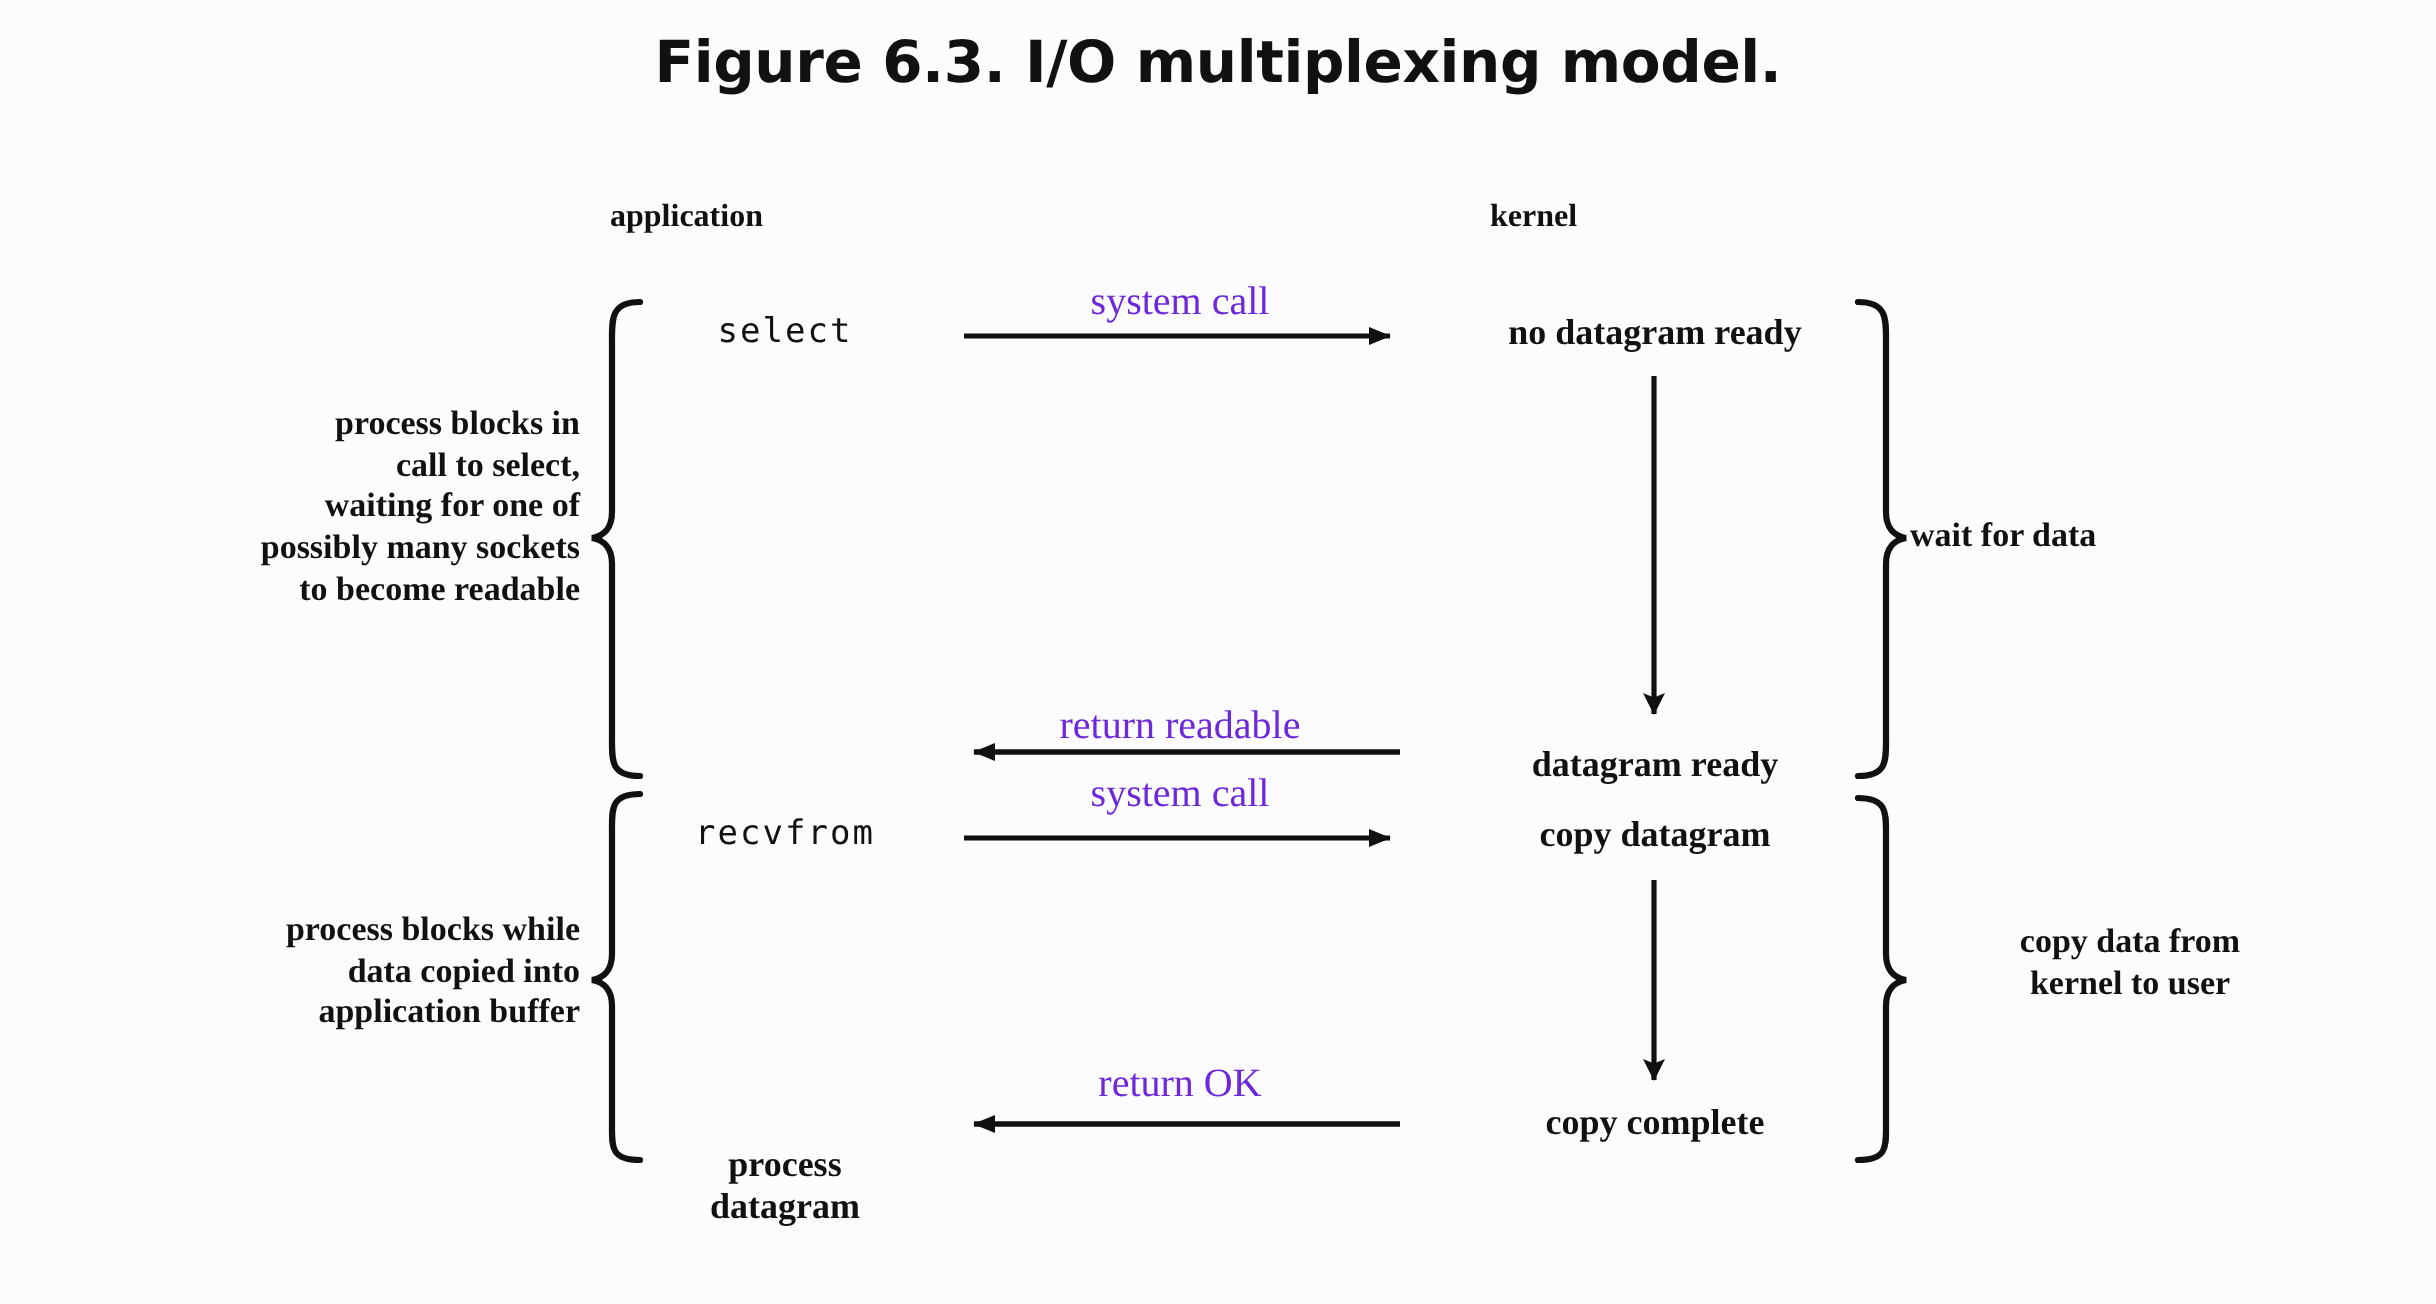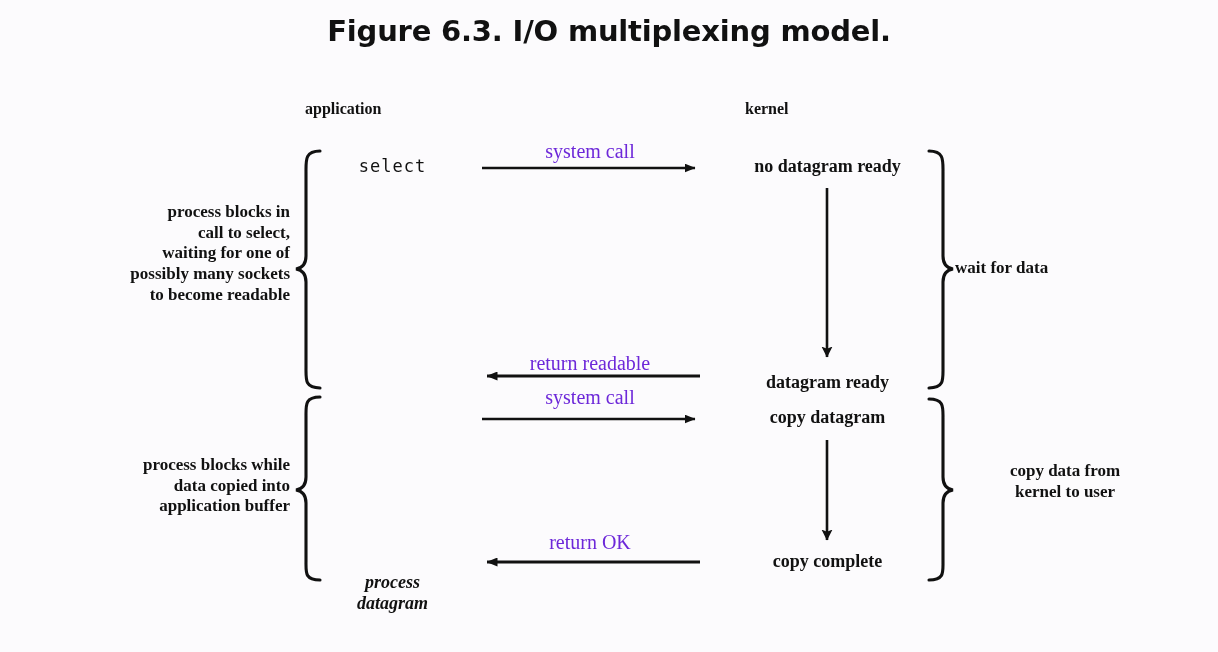--- a/index.html
+++ b/index.html
@@ -54,21 +54,21 @@
   }
   .mono {
     font-family: "DejaVu Sans Mono", "Liberation Mono", monospace;
     font-weight: normal;
     font-size: 17px;
     letter-spacing: 1px;
   }
 
   #node-select       { top: 156px; left: 310px; width: 165px; }
   #node-recvfrom     { top: 407px; left: 310px; width: 165px; }
-  #node-process-dgm  { top: 572px; left: 310px; width: 165px; font-style: italic; }
+  #node-process-dgm  { top: 572px; left: 310px; width: 165px; }
 
   #node-no-dgm-ready { top: 156px; left: 730px; width: 195px; }
   #node-dgm-ready    { top: 372px; left: 730px; width: 195px; }
   #node-copy-dgm     { top: 407px; left: 730px; width: 195px; }
   #node-copy-complete{ top: 551px; left: 730px; width: 195px; }
 
   
   .arrow-label {
     font-size: 20px;
     font-weight: normal;
@@ -112,20 +112,21 @@
 
 <div id="figure">
 
   <div class="abs title">Figure 6.3. I/O multiplexing model.</div>
 
   <div class="abs col-head" id="head-application">application</div>
   <div class="abs col-head" id="head-kernel">kernel</div>
 
   <div class="abs node mono" id="node-select">select</div>
 
+  <div class="abs node mono" id="node-recvfrom">recvfrom</div>
 
   <div class="abs node" id="node-process-dgm" style="white-space: pre-line;">process
 datagram</div>
 
   <div class="abs node" id="node-no-dgm-ready">no datagram ready</div>
 
   <div class="abs node" id="node-dgm-ready">datagram ready</div>
 
   <div class="abs node" id="node-copy-dgm">copy datagram</div>
 

